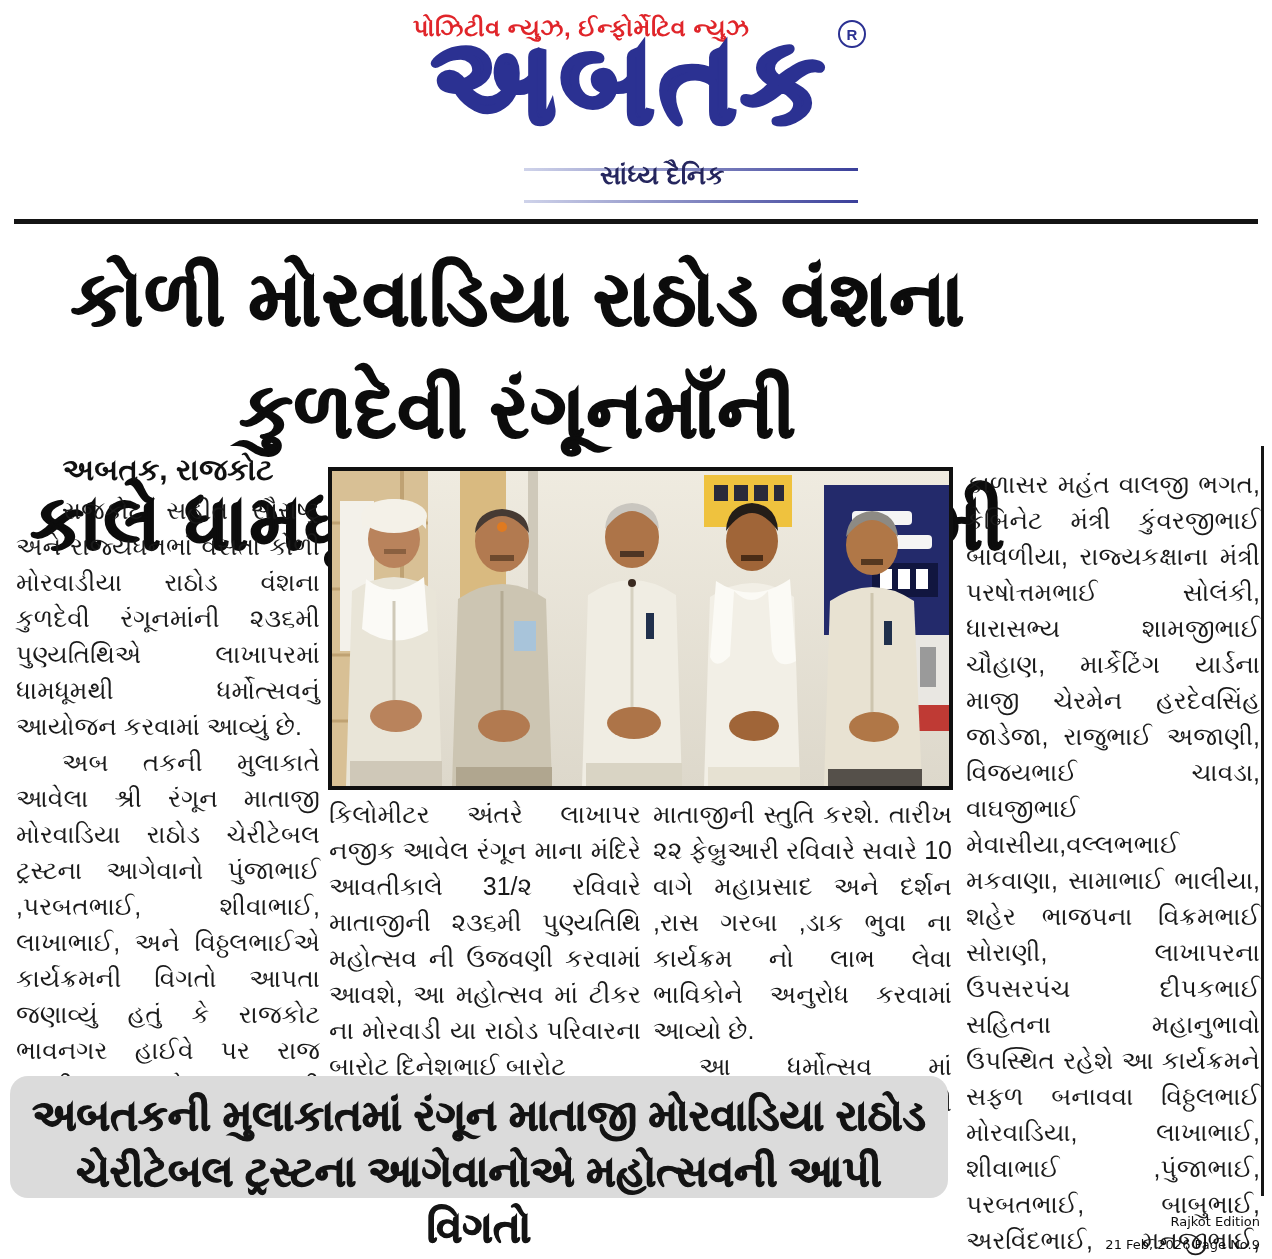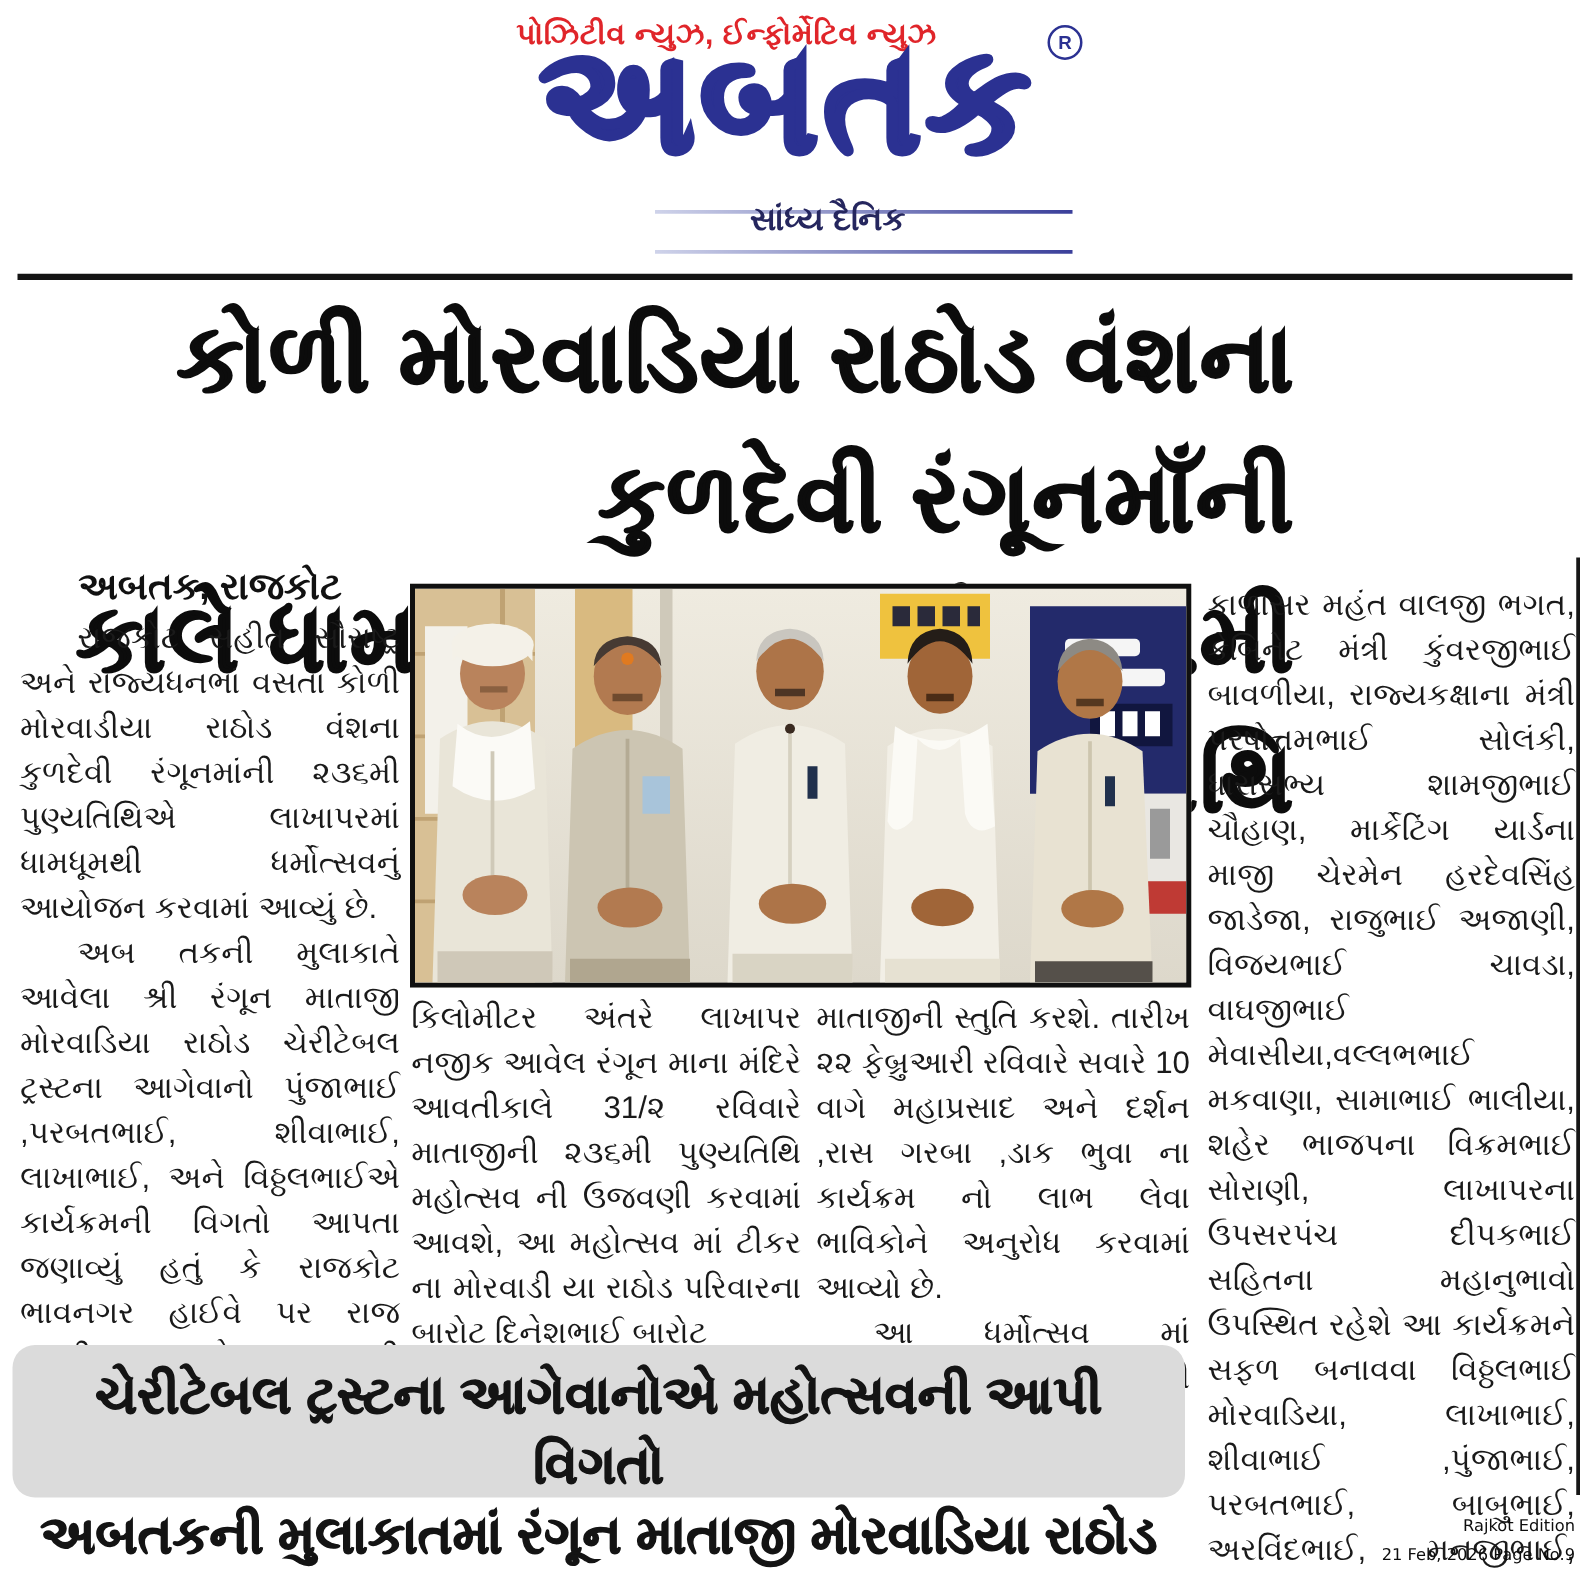--- a/index.html
+++ b/index.html
@@ -30,21 +30,21 @@
     background:linear-gradient(to right,#cfd3ea,#3a3f9a);}
   .logo-rule.top{top:168px;}
   .logo-rule.bottom{top:200px;}
   .sub-logo{
     position:absolute;left:600px;top:160px;width:258px;text-align:left;
     font-size:26px;font-weight:bold;color:#25265e;
   }
   .top-rule{position:absolute;left:14px;top:219px;width:1244px;height:5px;background:#141414;}
 
   
-  .headline{position:absolute;left:0;top:232px;width:1036px;text-align:right;color:#0c0c0c;}
+  .headline{position:absolute;left:0;top:243px;width:1036px;text-align:center;color:#0c0c0c;}
   .headline .hl{font-weight:900;font-size:76px;line-height:112px;letter-spacing:1px;
     -webkit-text-stroke:1.5px #0c0c0c;}
 
   
   .col{position:absolute;font-size:25px;line-height:36px;text-align:justify;color:#1a1a1a;}
   .col p{margin:0;text-indent:46px;}
   .col p.noindent{text-indent:0;}
   .col1{left:16px;top:452px;width:304px;}
   .dateline{font-size:30px;font-weight:bold;text-align:center;margin:0 0 4px 0;color:#111;}
   .col2{left:329px;top:796px;width:312px;}
@@ -206,20 +206,20 @@
   <p class="noindent">માતાજીની સ્તુતિ કરશે. તારીખ ૨૨ ફેબ્રુઆરી રવિવારે સવારે 10 વાગે મહાપ્રસાદ અને દર્શન ,રાસ ગરબા ,ડાક ભુવા ના કાર્યક્રમ નો લાભ લેવા ભાવિકોને અનુરોધ કરવામાં આવ્યો છે.</p>
   <p>આ ધર્મોત્સવ માં મહામંડલેશ્વર ઋષિ ભારતી બાપુ,</p>
 </div>
 
 <div class="col col4">
   <p class="noindent">કાળાસર મહંત વાલજી ભગત, કેબિનેટ મંત્રી કુંવરજીભાઈ બાવળીયા, રાજ્યકક્ષાના મંત્રી પરષોત્તમભાઈ સોલંકી, ધારાસભ્ય શામજીભાઈ ચૌહાણ, માર્કેટિંગ યાર્ડના માજી ચેરમેન હરદેવસિંહ જાડેજા, રાજુભાઈ અજાણી, વિજયભાઈ ચાવડા, વાઘજીભાઈ મેવાસીયા,વલ્લભભાઈ મકવાણા, સામાભાઈ ભાલીયા, શહેર ભાજપના વિક્રમભાઈ સોરાણી, લાખાપરના ઉપસરપંચ દીપકભાઈ સહિતના મહાનુભાવો ઉપસ્થિત રહેશે આ કાર્યક્રમને સફળ બનાવવા વિઠ્ઠલભાઈ મોરવાડિયા, લાખાભાઈ, શીવાભાઈ ,પુંજાભાઈ, પરબતભાઈ, બાબુભાઈ, અરવિંદભાઈ, મનજીભાઈ, પ્રવીણભાઈ ગોવિંદભાઈ, રાયધનભાઈ, ગોરધનભાઈ, જહેમતઉઠાવી રહ્યાછે.</p>
 </div>
 <div class="v-rule"></div>
 
 <div class="caption-box">
+  <div class="cap">અબતકની મુલાકાતમાં રંગૂન માતાજી મોરવાડિયા રાઠોડ</div>
   <div class="cap">ચેરીટેબલ ટ્રસ્ટના આગેવાનોએ મહોત્સવની આપી વિગતો</div>
-  <div class="cap">અબતકની મુલાકાતમાં રંગૂન માતાજી મોરવાડિયા રાઠોડ</div>
 </div>
 
 <div class="footer">
   <div>Rajkot Edition</div>
   <div>21 Feb, 2026 Page No.9</div>
 </div>
 
 </body></html>

